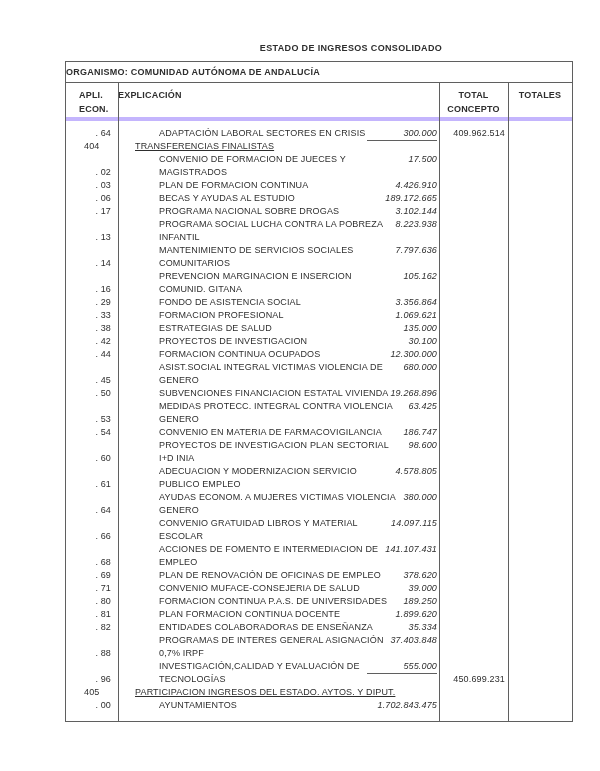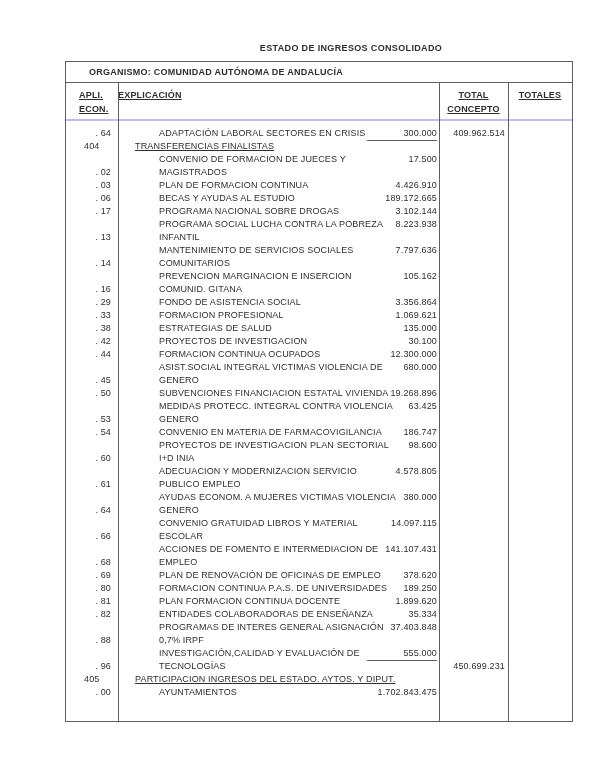--- a/index.html
+++ b/index.html
@@ -8,47 +8,47 @@
     font-family:"Liberation Sans", sans-serif;color:#2e2e2e;
     -webkit-font-smoothing:antialiased;
   }
   .page-title{
     position:absolute;top:43px;left:351px;transform:translateX(-50%);
     font-size:9px;font-weight:bold;letter-spacing:.35px;white-space:nowrap;
   }
   .table-wrap{position:absolute;left:65px;top:61px;width:508px;}
   .org-box{
     box-sizing:border-box;border:1px solid #5f5f5f;height:22px;
-    display:flex;align-items:center;padding-left:23px;
+    display:flex;align-items:center;padding-left:0;
     font-size:9px;font-weight:bold;letter-spacing:.25px;
   }
   .grid{
     box-sizing:border-box;position:relative;height:639px;
     border:1px solid #5f5f5f;border-top:none;
   }
   .vline{position:absolute;top:0;bottom:0;width:1px;background:#5f5f5f;}
   .vline.v1{left:52px;}
   .vline.v2{left:373px;}
   .vline.v3{left:442px;}
   .header-row{
     box-sizing:border-box;display:flex;height:38px;
-    border-bottom:2px solid #c4b5fd;
-    font-size:9px;font-weight:bold;letter-spacing:.2px;line-height:14px;text-decoration:underline;
+    border-bottom:4px solid #c4b5fd;
+    font-size:9px;font-weight:bold;letter-spacing:.2px;line-height:14px;
   }
   .h-c1{width:52px;padding:5px 0 0 13px;box-sizing:border-box;}
   .h-c2{width:321px;padding-top:5px;box-sizing:border-box;}
   .h-c3{width:69px;padding-top:5px;text-align:center;box-sizing:border-box;}
   .h-c4{width:64px;padding-top:5px;text-align:center;box-sizing:border-box;}
   .body-rows{padding-top:6px;}
   .row{display:flex;font-size:9px;line-height:13px;letter-spacing:.15px;align-items:flex-end;}
   .cell-code{width:52px;box-sizing:border-box;text-align:right;padding-right:7px;white-space:pre;}
   .cell-exp{width:321px;box-sizing:border-box;position:relative;}
   .cell-exp .label{margin-left:41px;width:240px;}
   .cell-exp .amt{
-    position:absolute;top:0;right:2px;width:70px;text-align:right;line-height:13px;
+    position:absolute;top:0;right:2px;width:70px;text-align:right;line-height:13px;font-style:italic;
   }
   .cell-exp .amt.ruled{border-bottom:1px solid #5f5f5f;}
   .cell-total{width:69px;box-sizing:border-box;text-align:right;padding-right:3px;}
   .cell-totales{width:64px;}
   .row.group .cell-code{text-align:left;padding-left:18px;padding-right:0;}
   .row.group .cell-exp .label{margin-left:17px;width:302px;text-decoration:underline;}
 </style>
 </head>
 <body>
 
@@ -287,20 +287,29 @@
         <div class="row">
     <div class="cell-code">. 69</div>
     <div class="cell-exp">
       <div class="label">PLAN DE RENOVACIÓN DE OFICINAS DE EMPLEO</div>
       <span class="amt">378.620</span>
     </div>
     <div class="cell-total"></div>
     <div class="cell-totales"></div>
   </div>
         <div class="row">
+    <div class="cell-code">. 71</div>
+    <div class="cell-exp">
+      <div class="label">CONVENIO MUFACE-CONSEJERIA DE SALUD</div>
+      <span class="amt">39.000</span>
+    </div>
+    <div class="cell-total"></div>
+    <div class="cell-totales"></div>
+  </div>
+        <div class="row">
     <div class="cell-code">. 80</div>
     <div class="cell-exp">
       <div class="label">FORMACION CONTINUA P.A.S. DE UNIVERSIDADES</div>
       <span class="amt">189.250</span>
     </div>
     <div class="cell-total"></div>
     <div class="cell-totales"></div>
   </div>
         <div class="row">
     <div class="cell-code">. 81</div>

